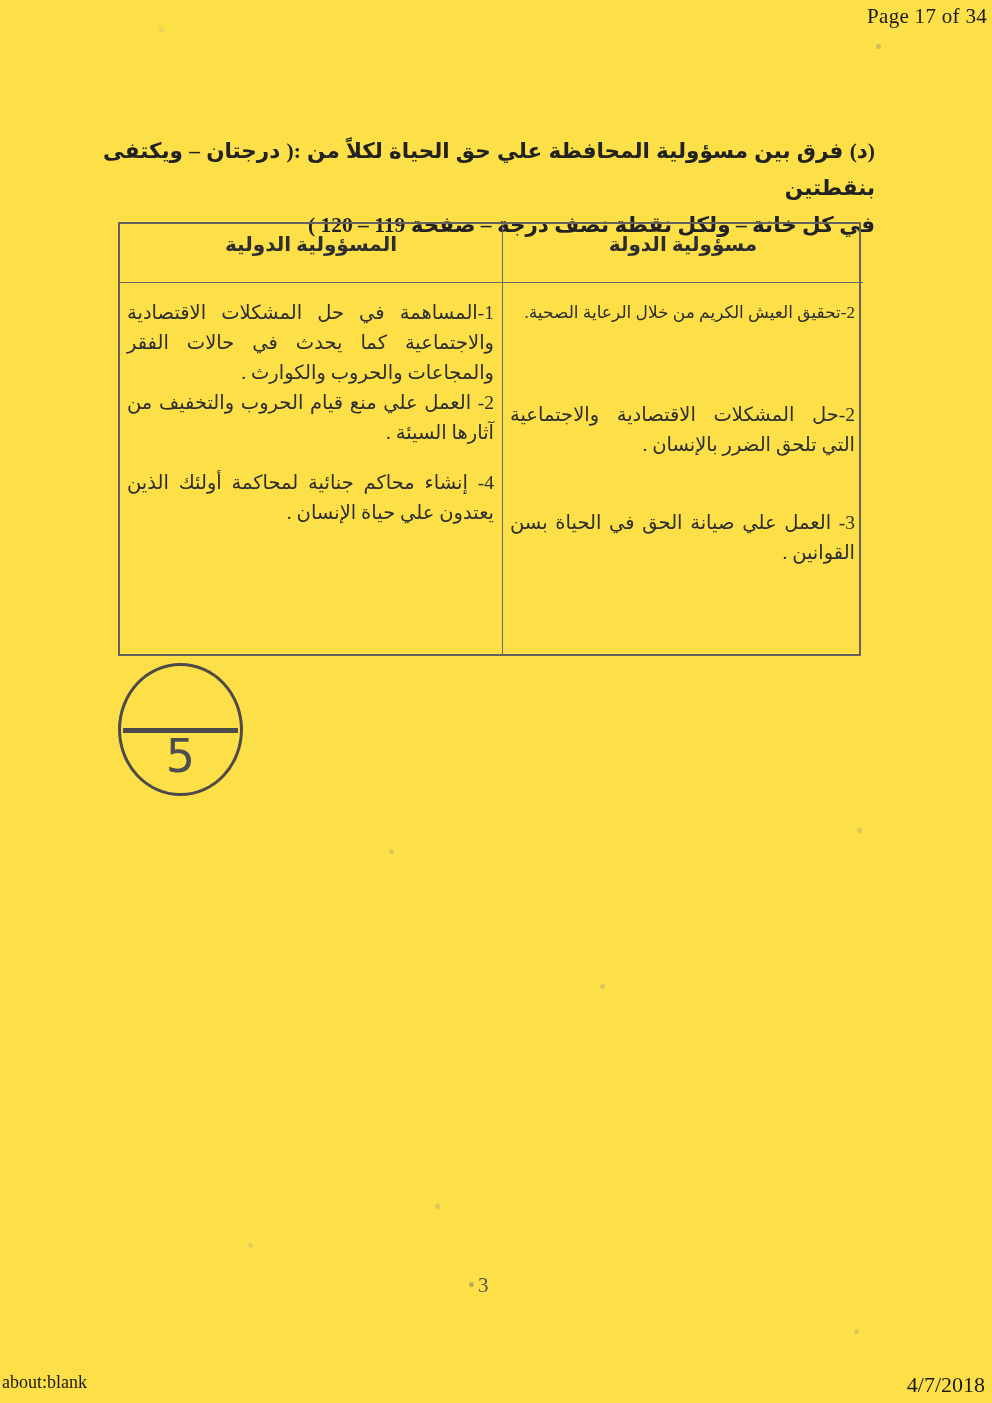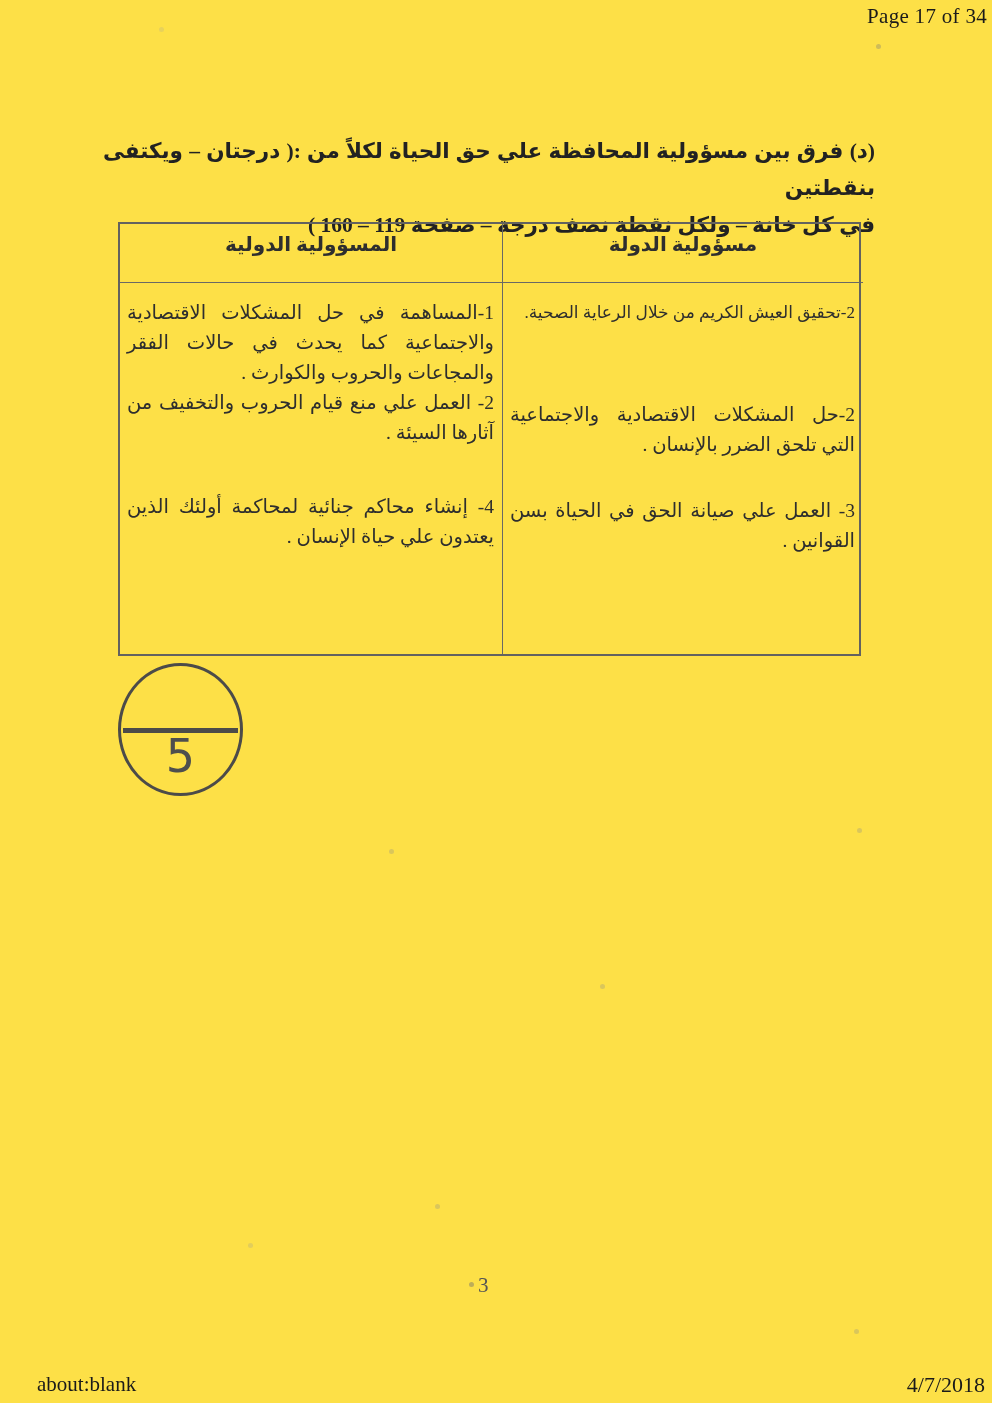--- a/index.html
+++ b/index.html
@@ -12,21 +12,21 @@
     font-family:"Liberation Serif","DejaVu Sans",serif;
     color:#2b2b2b;
   }
   
   .print-header{
     position:absolute;top:4px;right:5px;
     font-size:21px;letter-spacing:.3px;color:#1a1a1a;
   }
   .footer-left{
     position:absolute;left:2px;top:1372px;
-    font-size:21px;color:#1a1a1a;margin-left:35px;
+    font-size:18px;color:#1a1a1a;
   }
   .footer-right{
     position:absolute;right:7px;top:1372px;
     font-size:22px;color:#1a1a1a;
   }
   .page-number{
     position:absolute;left:478px;top:1273px;
     font-size:21px;color:#555;
   }
   
@@ -74,24 +74,24 @@
     padding-top:8px;
   }
   .col-left{border-right:1.5px solid #6a6965;}
   .td{
     padding:15px 8px 0 7px;
     font-size:19.5px;
     line-height:30px;
     text-align:justify;
   }
   .td p{margin:0;}
-  .td-left p.item4{margin-top:44px;}
+  .td-left p.item4{margin-top:20px;}
   .td-right p.item1{font-size:17px;}
   .td-right p.item2{margin-top:72px;}
-  .td-right p.item3{margin-top:36px;}
+  .td-right p.item3{margin-top:48px;}
   
   .score-circle{
     position:absolute;left:118px;top:663px;
     width:125px;height:133px;
     border:3px solid #4c4b49;
     border-radius:50%;
     box-sizing:border-box;
   }
   .score-line{
     position:absolute;left:2px;right:2px;top:62px;
@@ -123,21 +123,21 @@
 </style>
 </head>
 <body>
 
 <div class="page">
 
   <div class="print-header">Page 17 of 34</div>
 
   <div class="heading">
     <div class="hline hline1">(د) فرق بين مسؤولية المحافظة علي حق الحياة لكلاً من :( درجتان – ويكتفى بنقطتين</div>
-    <div class="hline hline2">في كل خانة – ولكل نقطة نصف درجة – صفحة 119 – 160 )</div>
+    <div class="hline hline2">في كل خانة – ولكل نقطة نصف درجة – صفحة 119 – 120 )</div>
   </div>
 
   <div class="answer-table">
     <div class="cell th col-left">المسؤولية الدولية</div>
     <div class="cell th">مسؤولية الدولة</div>
 
     <div class="cell td td-left col-left">
       <p class="item1">1-المساهمة في حل المشكلات الاقتصادية والاجتماعية كما يحدث في حالات الفقر والمجاعات والحروب والكوارث .</p>
       <p class="item2">2- العمل علي منع قيام الحروب والتخفيف من آثارها السيئة .</p>
       <p class="item4">4- إنشاء محاكم جنائية لمحاكمة أولئك الذين يعتدون علي حياة الإنسان .</p>

